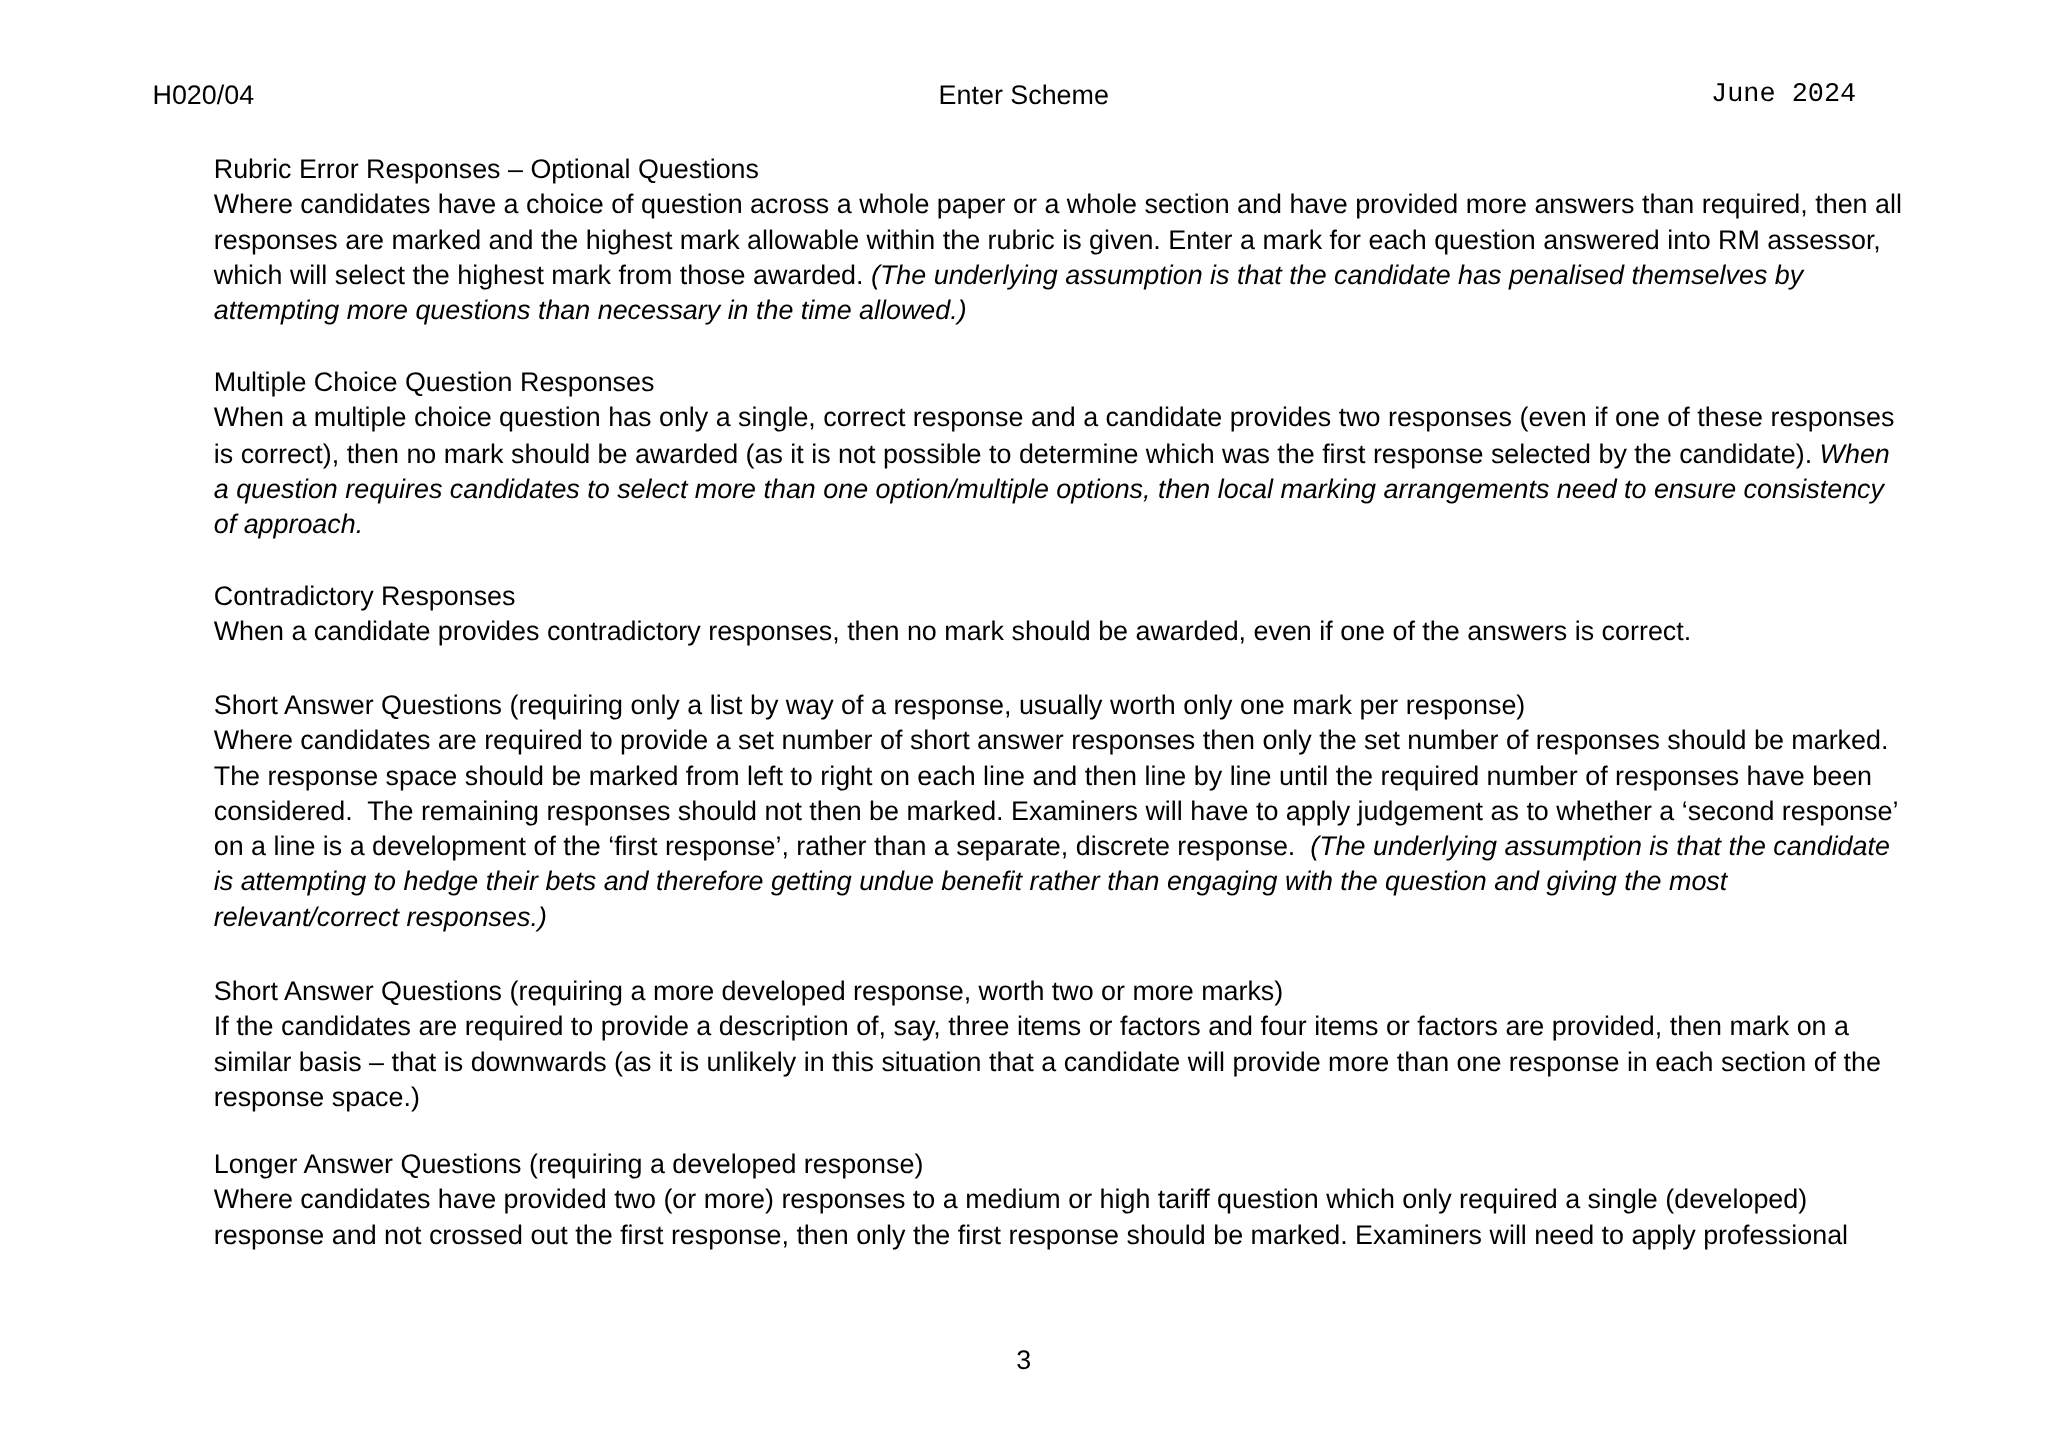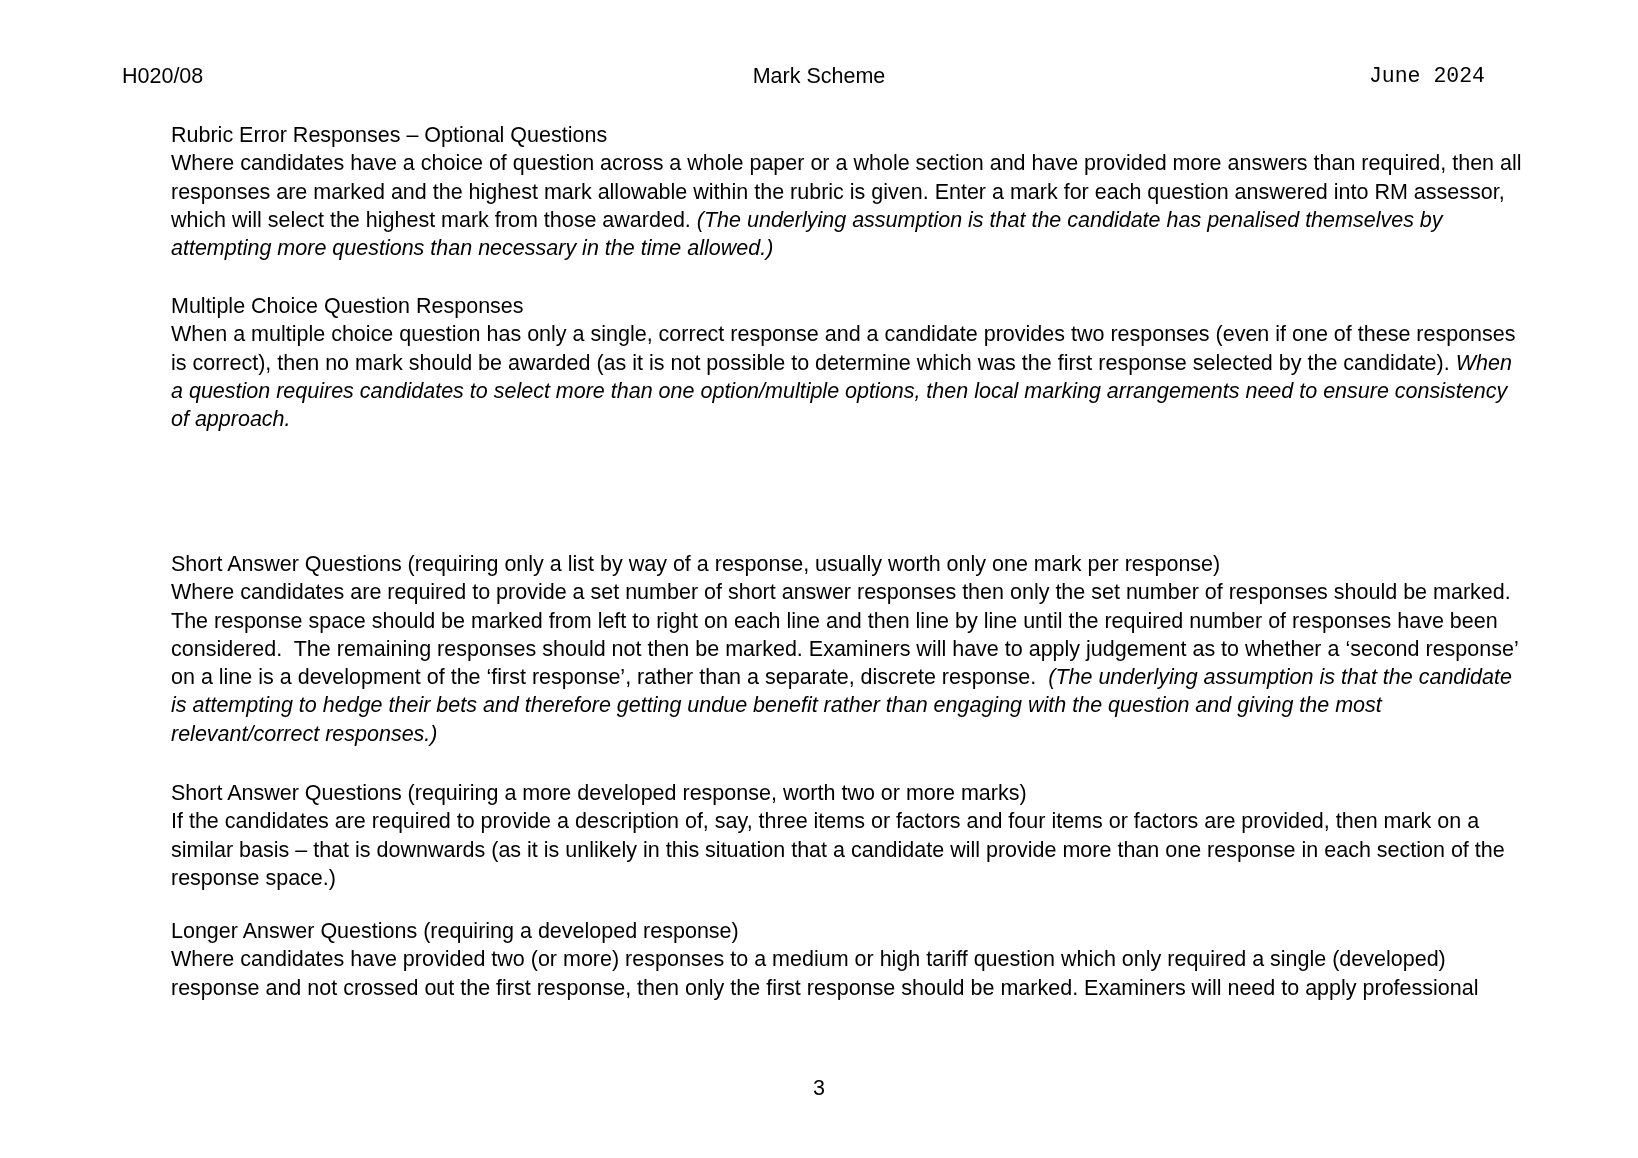--- a/index.html
+++ b/index.html
@@ -44,30 +44,30 @@
     width: 100%;
     text-align: center;
   }
 </style>
 </head>
 <body>
 
 <div class="page">
 
   <div class="doc-header">
-      <span class="hl">H020/08</span>
-      <span class="hc">Mark Scheme</span>
+      <span class="hl">H020/04</span>
+      <span class="hc">Enter Scheme</span>
       <span class="hr">June 2024</span>
     </div>
 
   <div class="sec" style="top:121px"><div class="h"><b>Rubric Error Responses – Optional Questions</b></div><div class="b"><span>Where candidates have a choice of question across a whole paper or a whole section and have provided more answers than required, then all responses are marked and the highest mark allowable within the rubric is given. Enter a mark for each question answered into RM assessor, which will select the highest mark from those awarded. </span><i>(The underlying assumption is that the candidate has penalised themselves by attempting more questions than necessary in the time allowed.)</i></div></div>
 
   <div class="sec" style="top:292px"><div class="h"><b>Multiple Choice Question Responses</b></div><div class="b"><span>When a multiple choice question has only a single, correct response and a candidate provides two responses (even if one of these responses is correct), then no mark should be awarded (as it is not possible to determine which was the first response selected by the candidate). </span><i>When a question requires candidates to select more than one option/multiple options, then local marking arrangements need to ensure consistency of approach.</i></div></div>
 
-  <div class="sec" style="top:463px"></div>
+  <div class="sec" style="top:463px"><div class="h"><b>Contradictory Responses</b></div><div class="b"><span>When a candidate provides contradictory responses, then no mark should be awarded, even if one of the answers is correct.</span></div></div>
 
   <div class="sec" style="top:550px"><div class="h"><span>Short Answer Questions (requiring only a list by way of a response, usually worth only </span><b>one mark per response</b><span>)</span></div><div class="b"><span>Where candidates are required to provide a set number of short answer responses then only the set number of responses should be marked. The response space should be marked from left to right on each line and then line by line until the required number of responses have been considered.  The remaining responses should not then be marked. Examiners will have to apply judgement as to whether a ‘second response’ on a line is a development of the ‘first response’, rather than a separate, discrete response.  </span><i>(The underlying assumption is that the candidate is attempting to hedge their bets and therefore getting undue benefit rather than engaging with the question and giving the most relevant/correct responses.)</i></div></div>
 
   <div class="sec" style="top:779px"><div class="h"><span>Short Answer Questions (requiring a more developed response, worth </span><b>two or more marks</b><span>)</span></div><div class="b"><span>If the candidates are required to provide a description of, say, three items or factors and four items or factors are provided, then mark on a similar basis – that is downwards (as it is unlikely in this situation that a candidate will provide more than one response in each section of the response space.)</span></div></div>
 
   <div class="sec" style="top:917px"><div class="h"><span>Longer Answer Questions (requiring a developed response)</span></div><div class="b"><span>Where candidates have provided two (or more) responses to a medium or high tariff question which only required a single (developed) response and not crossed out the first response, then only the first response should be marked. Examiners will need to apply professional</span></div></div>
 
   <div class="doc-footer"><span>3</span></div>
 
 </div>

